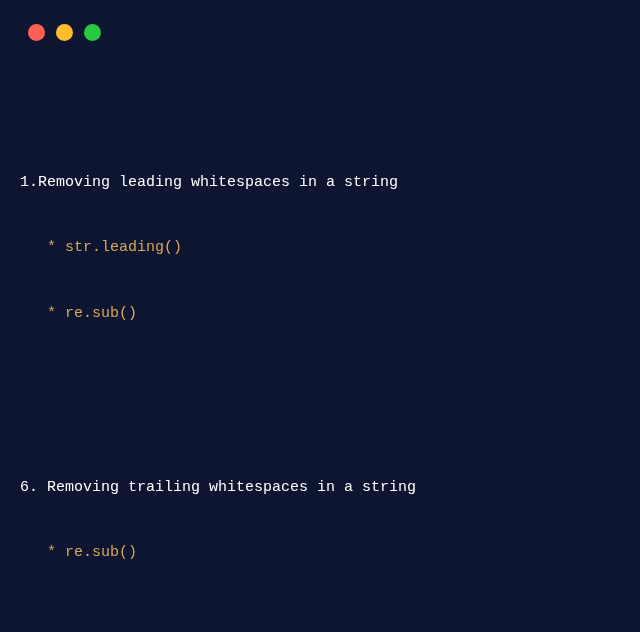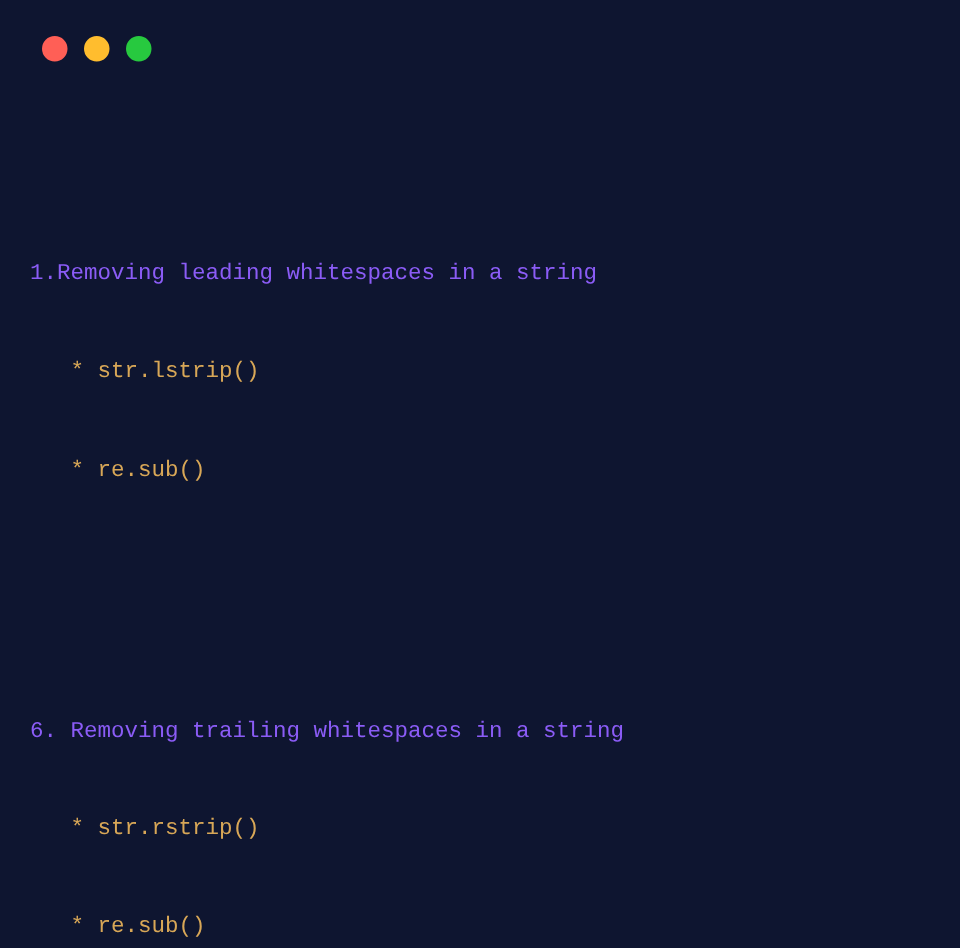--- a/index.html
+++ b/index.html
@@ -28,21 +28,21 @@
     }
     .dot-red { background: #ff5f56; }
     .dot-yellow { background: #ffbd2e; }
     .dot-green { background: #27c93f; }
     .content {
       padding: 44px 20px 0 20px;
       white-space: pre-wrap;
       word-wrap: break-word;
     }
     .title-line {
-      color: #8b5cf6;
+      color: #ffffff;
     }
     .bullet-line {
       color: #d8a757;
     }
     .section {
       margin-bottom: 22px;
     }
     .section:last-child {
       margin-bottom: 0;
     }
@@ -52,24 +52,23 @@
 
 <div class="window-controls">
   <div class="dot dot-red"></div>
   <div class="dot dot-yellow"></div>
   <div class="dot dot-green"></div>
 </div>
 
 <div class="content">
   <div class="section">
     <div class="title-line">1.Removing leading whitespaces in a string</div>
-    <div class="bullet-line">   * str.lstrip()</div>
+    <div class="bullet-line">   * str.leading()</div>
     <div class="bullet-line">   * re.sub()</div>
   </div>
   <div class="section">
     <div class="title-line">6. Removing trailing whitespaces in a string</div>
-    <div class="bullet-line">   * str.rstrip()</div>
     <div class="bullet-line">   * re.sub()</div>
   </div>
   
   
   
 </div>
 
 </body></html>

